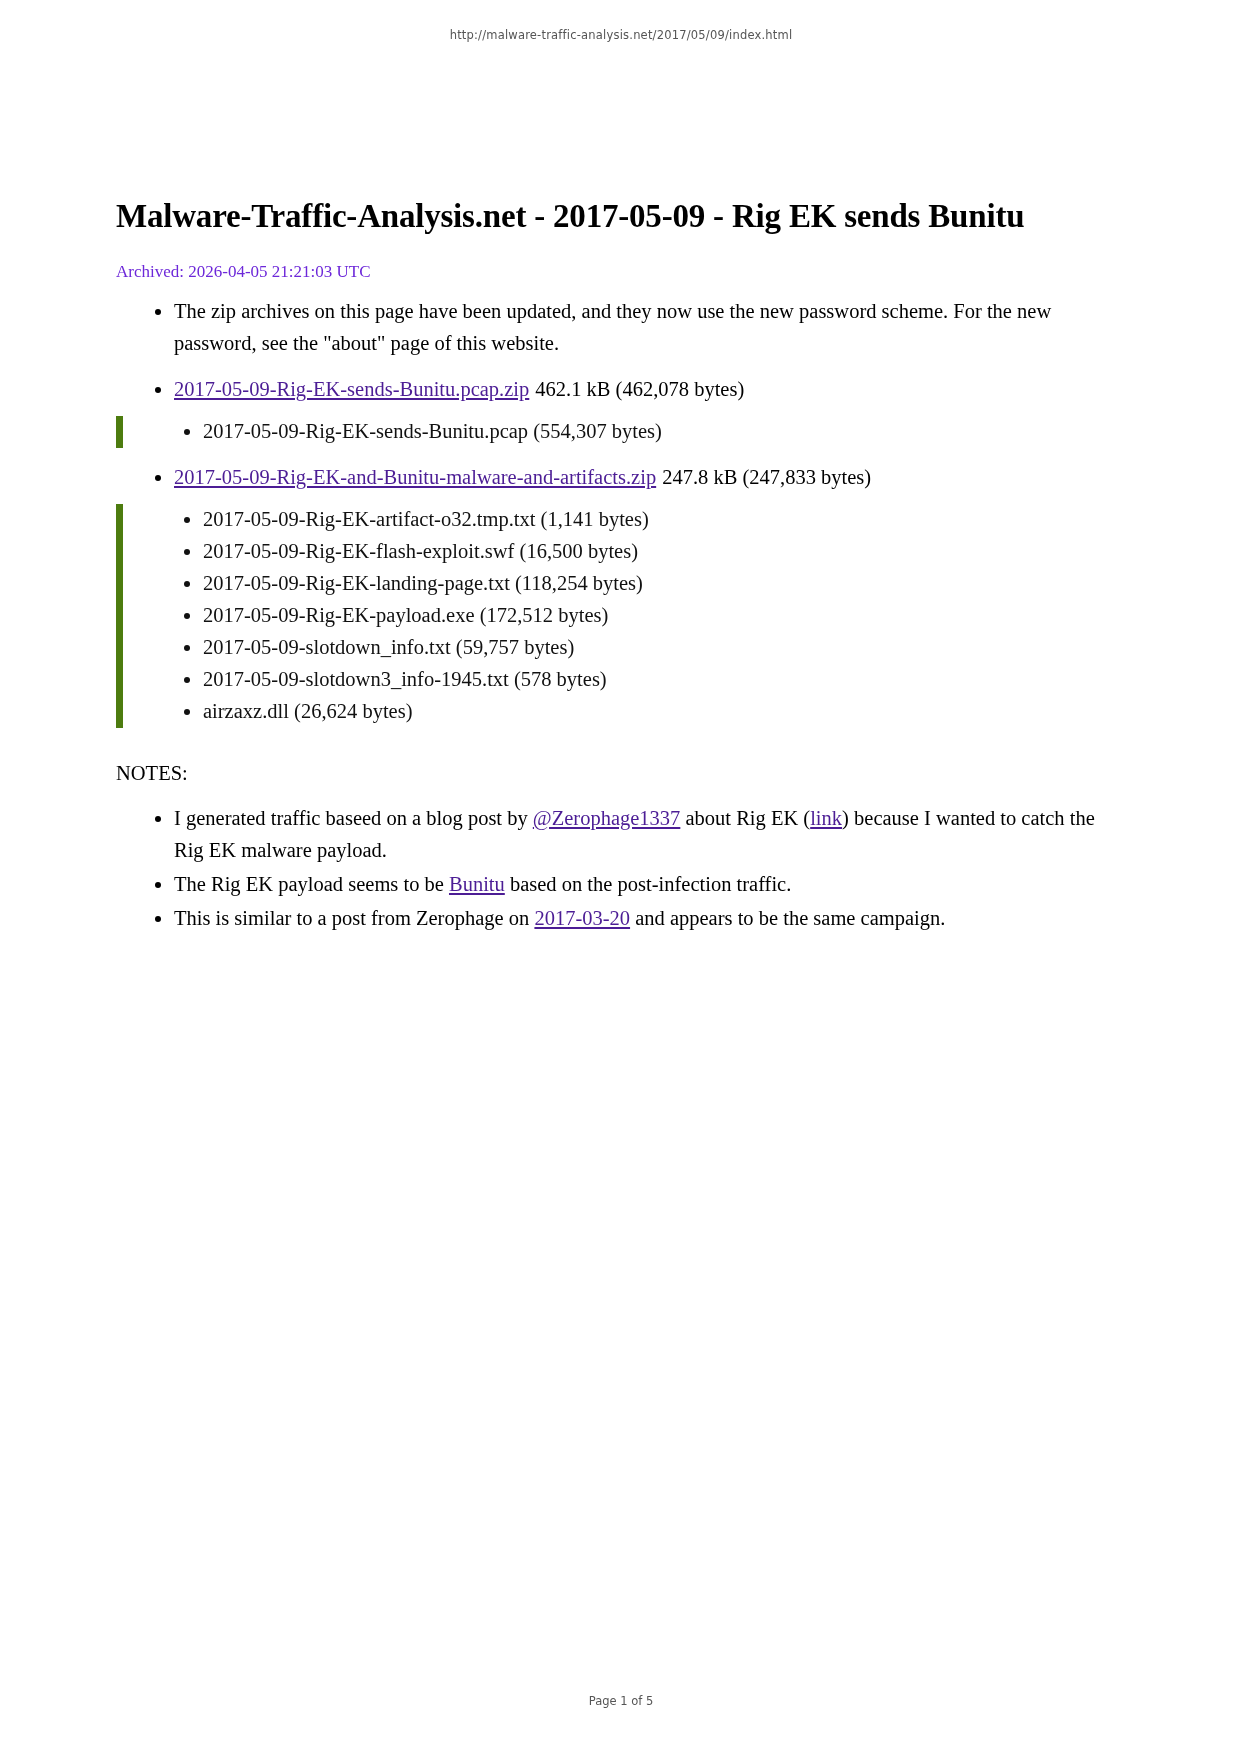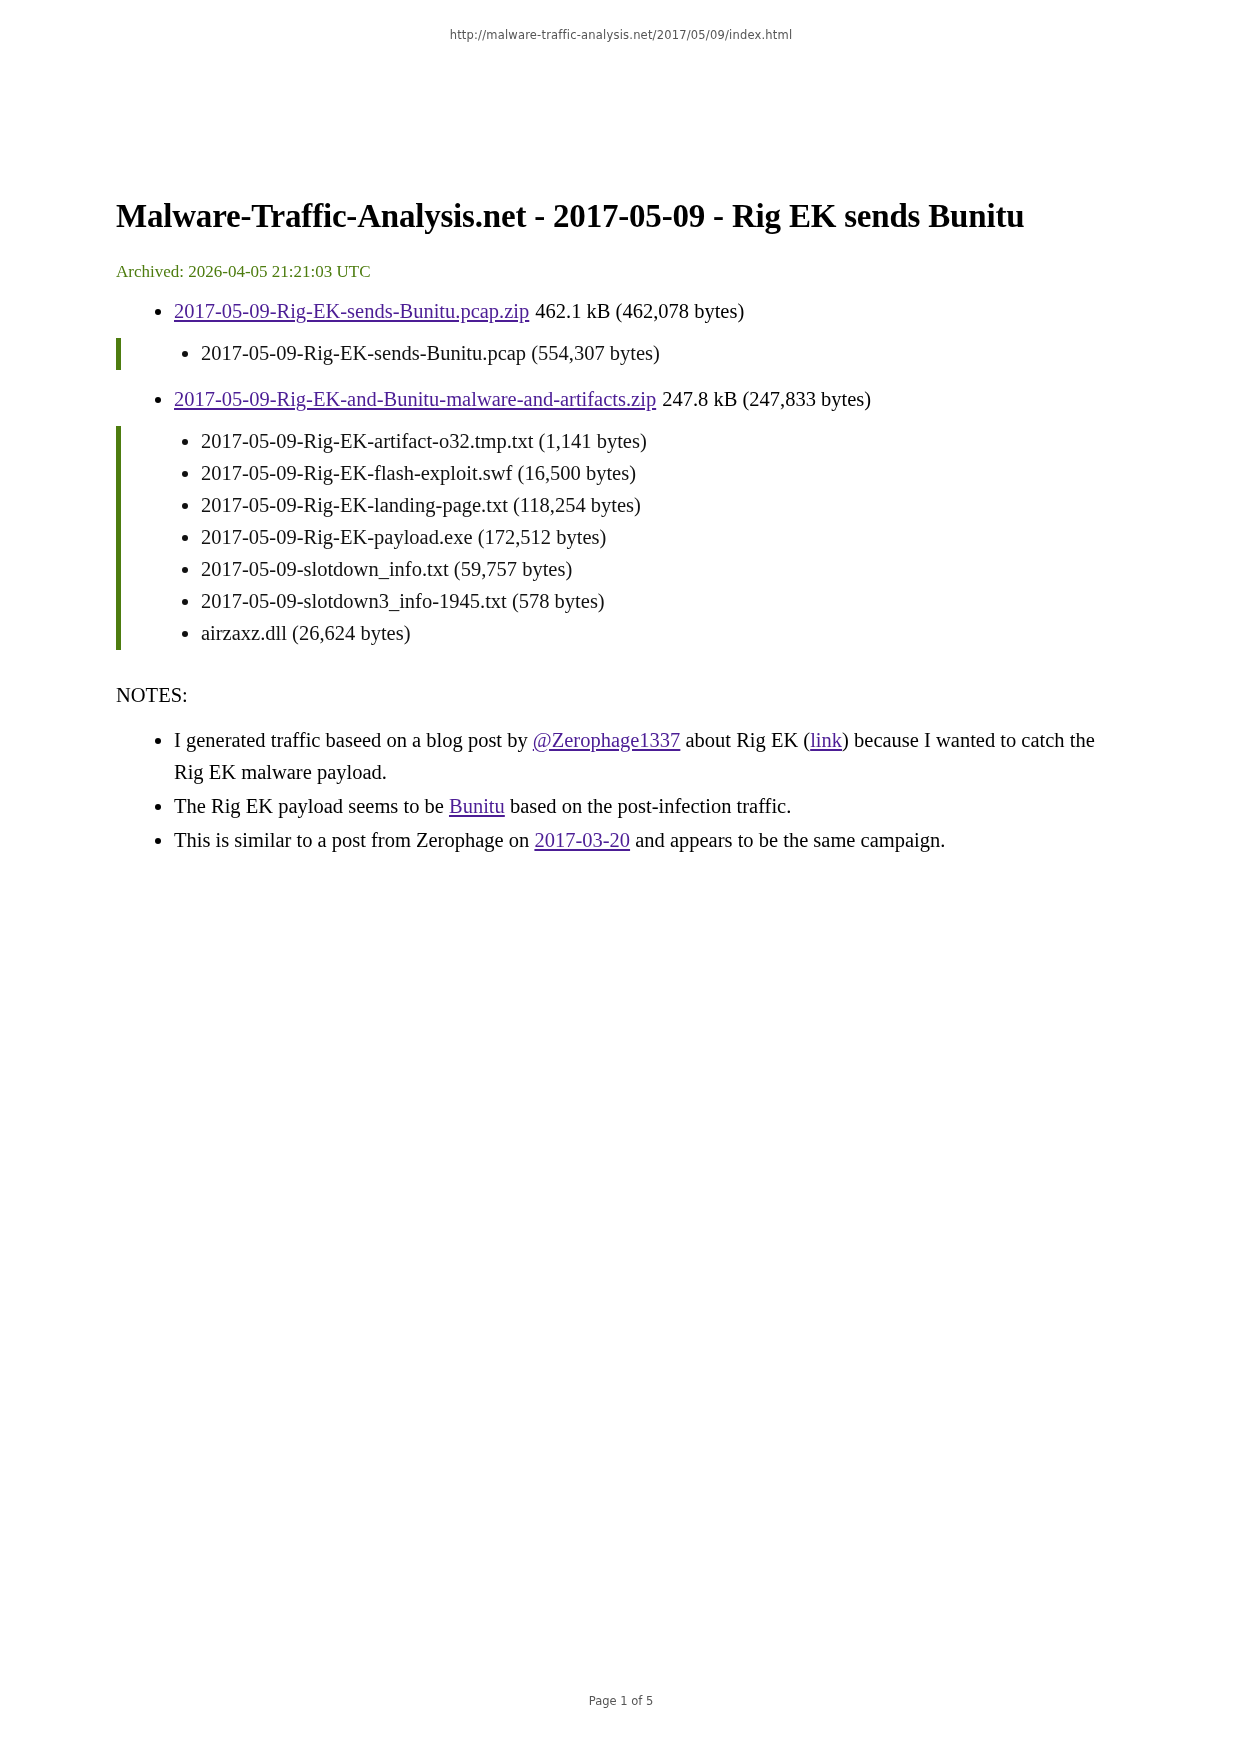--- a/index.html
+++ b/index.html
@@ -41,21 +41,21 @@
     font-family: "Liberation Serif", serif;
     font-size: 33px;
     font-weight: bold;
     margin: 0 0 0 0;
     line-height: 1.25;
     letter-spacing: -0.2px;
   }
   .archived {
     margin-top: 25px;
     font-size: 17px;
-    color: #4d7c0f;
+    color: #6d28d9;
     font-family: "Liberation Serif", serif;
   }
   .section-label {
     margin-top: 32px;
     font-size: 20.5px;
     line-height: 1.5;
   }
   ul.lvl1 {
     list-style-type: disc;
     margin: 14px 0 0 0;
@@ -63,21 +63,21 @@
   }
   ul.lvl1 > li {
     font-size: 20.5px;
     line-height: 1.56;
     margin-bottom: 2px;
   }
   ul.sub {
     list-style-type: disc;
     margin: 6px 0 6px 0;
     padding-left: 80px;
-    border-left: 5px solid #4d7c0f;
+    border-left: 7px solid #4d7c0f;
     margin-left: 0px;
   }
   ul.sub > li {
     font-size: 20.5px;
     line-height: 1.56;
     color: #111111;
   }
   .sub-wrap {
     margin-top: 10px;
     margin-bottom: 14px;
@@ -115,20 +115,23 @@
 
   <div class="header-url">http://malware-traffic-analysis.net/2017/05/09/index.html</div>
 
   <div class="content">
 
     <h1 class="doc-title">Malware-Traffic-Analysis.net - 2017-05-09 - Rig EK sends Bunitu</h1>
 
     <div class="archived">Archived: 2026-04-05 21:21:03 UTC</div>
 
 
+    <ul class="lvl1">
+      <li>The zip archives on this page have been updated, and they now use the new password scheme.  For the new password, see the "about" page of this website.</li>
+    </ul>
 
 
     <ul class="lvl1">
       <li>
         <a class="doclink" href="#">2017-05-09-Rig-EK-sends-Bunitu.pcap.zip</a><span class="spaced">462.1 kB (462,078 bytes)</span>
       </li>
     </ul>
 
     <div class="sub-wrap">
       <ul class="sub">

